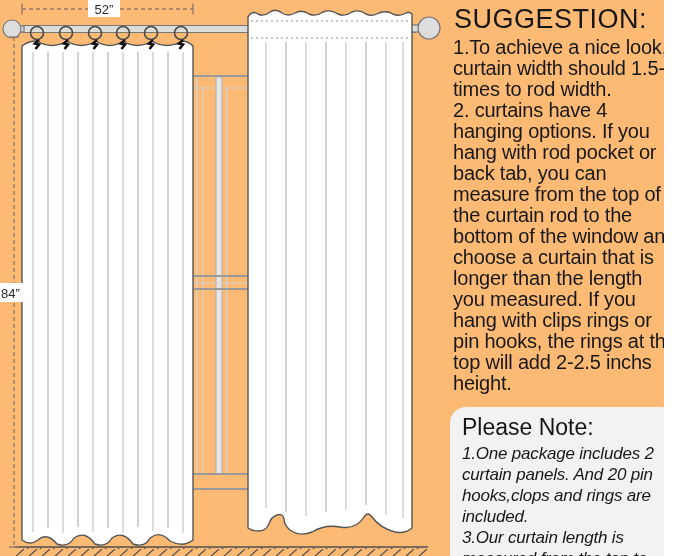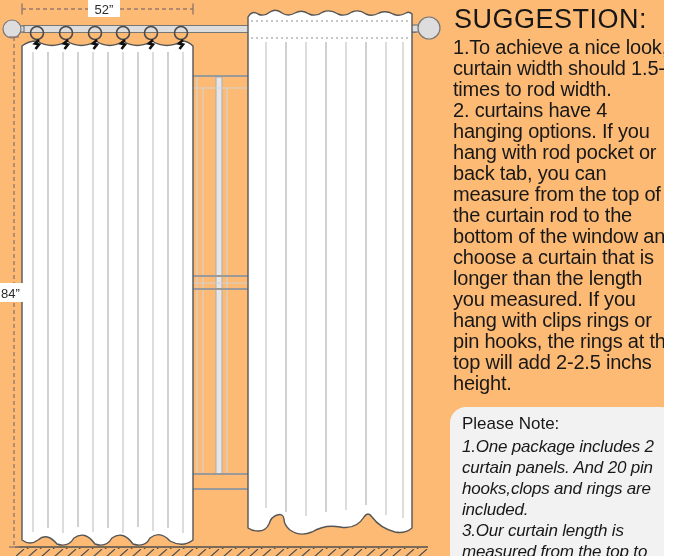--- a/index.html
+++ b/index.html
@@ -32,21 +32,21 @@
   }
   .sug-p {
     margin:0 0 0 3px; font-size:20px; line-height:21px; color:#181818;
     letter-spacing:-0.2px;
   }
   .note-box {
     margin-top:13px; background:var(--note-box-bg,#f2f2f2);
     border-radius:16px; padding:7px 12px 8px 12px; box-sizing:border-box;
     width:227px;
   }
-  .note-title { margin:0 0 2px 0; font-size:17px; font-weight:normal; color:#161616; }
+  .note-title { margin:0 0 2px 0; font-size:23px; font-weight:normal; color:#161616; }
   .note-p { margin:0; font-size:17px; line-height:21px; color:#181818; letter-spacing:-0.2px;font-style:italic; }
 </style>
 </head>
 <body>
 
 <div class="canvas">
 
   <svg class="diagram-svg" width="455" height="556" viewBox="0 0 455 556">
     <defs>
       <pattern id="hatchP" width="13" height="9" patternUnits="userSpaceOnUse">

